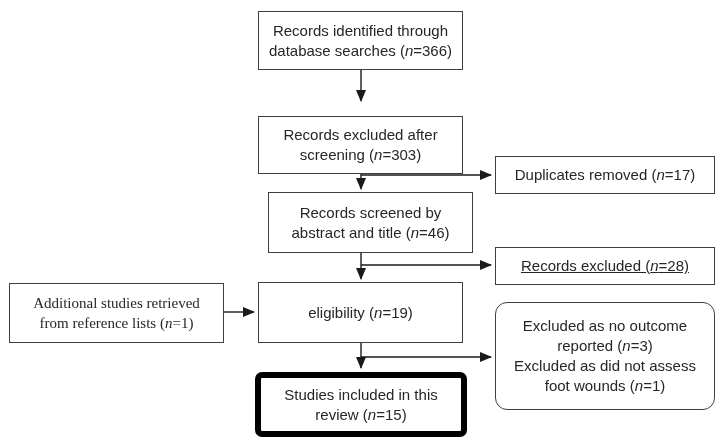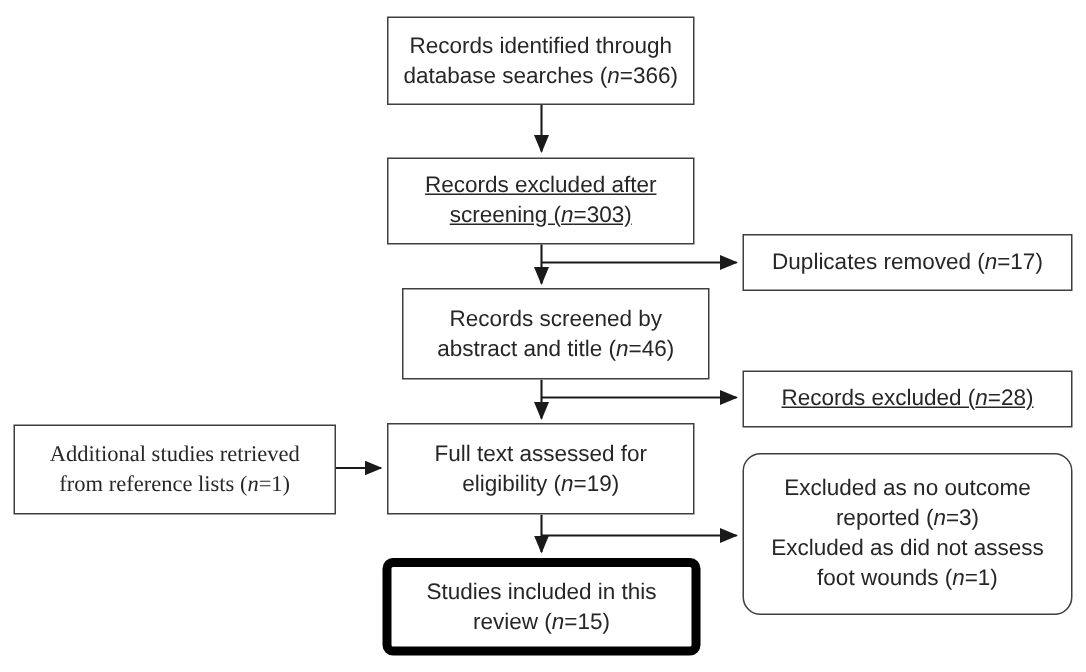--- a/index.html
+++ b/index.html
@@ -71,21 +71,21 @@
     <line x1="361" y1="357" x2="491" y2="357" marker-end="url(#ah)"></line>
   </svg>
 
   <div class="box" style="left:258px; top:11px; width:205px; height:59px;">
     <div>
       <span class="line">Records identified through</span>
       <span class="line">database searches (<i>n</i>=366)</span>
     </div>
   </div>
 
-  <div class="box" style="left:258px; top:105px; width:205px; height:58px;text-decoration:underline;">
+  <div class="box" style="left:258px; top:116px; width:205px; height:58px;">
     <div>
       <span class="line">Records excluded after</span>
       <span class="line">screening (<i>n</i>=303)</span>
     </div>
   </div>
 
   <div class="box" style="left:495px; top:156px; width:220px; height:37px;">
     <div>
       <span class="line">Duplicates removed (<i>n</i>=17)</span>
     </div>
@@ -106,21 +106,20 @@
 
   <div class="box" style="left:9px; top:283px; width:215px; height:60px;font-family:Liberation Serif, serif;">
     <div>
       <span class="line">Additional studies retrieved</span>
       <span class="line">from reference lists (<i>n</i>=1)</span>
     </div>
   </div>
 
   <div class="box" style="left:258px; top:282px; width:205px; height:61px;">
     <div>
-      <span class="line">Full text assessed for</span>
       <span class="line">eligibility (<i>n</i>=19)</span>
     </div>
   </div>
 
   <div class="box" style="left:495px; top:302px; width:220px; height:108px;border-radius:12px;">
     <div>
       <span class="line">Excluded as no outcome</span>
       <span class="line">reported (<i>n</i>=3)</span>
       <span class="line">Excluded as did not assess</span>
       <span class="line">foot wounds (<i>n</i>=1)</span>

